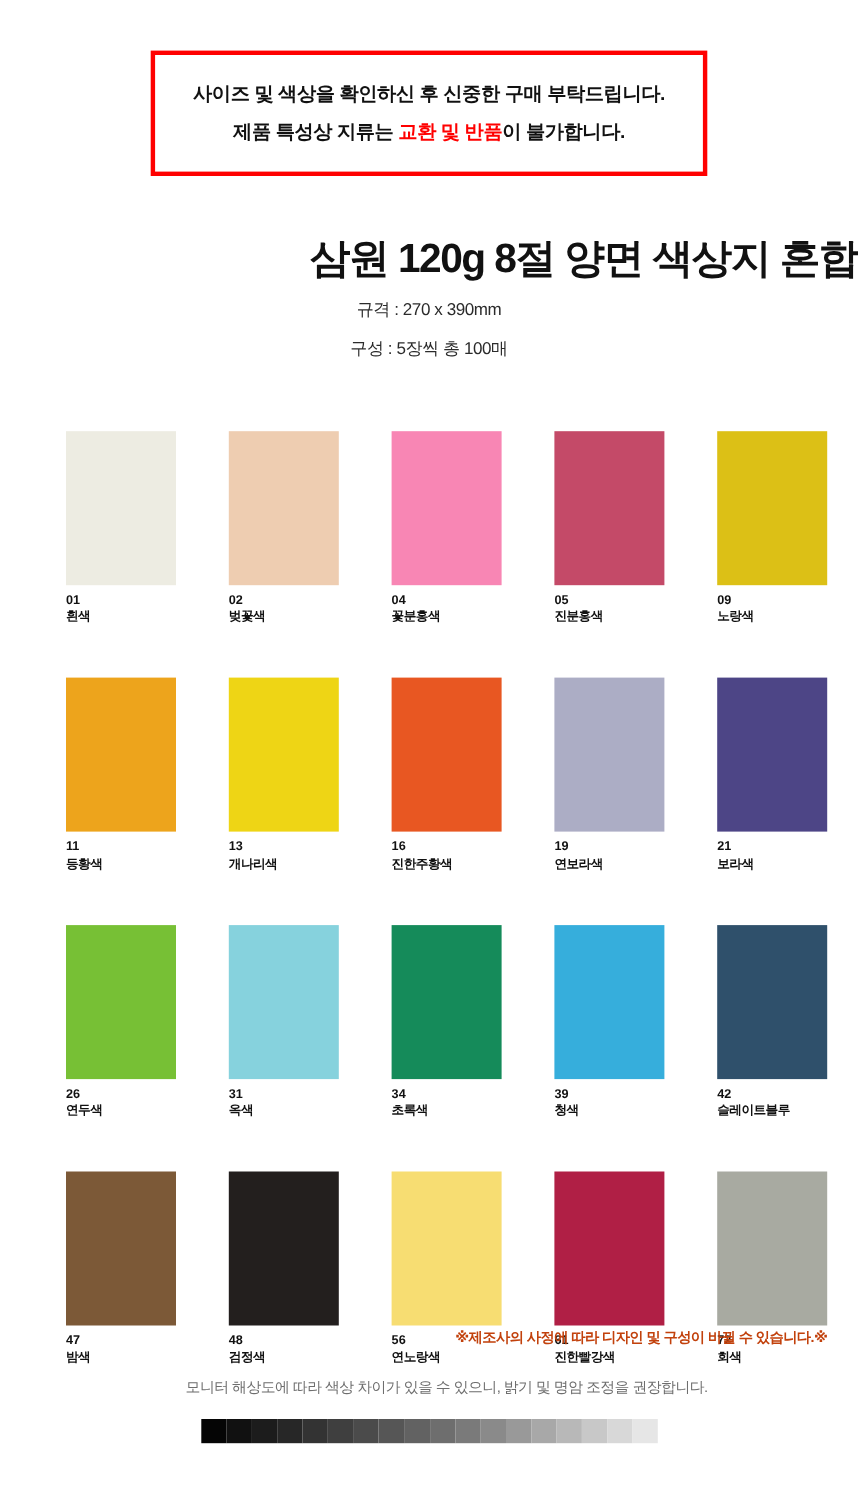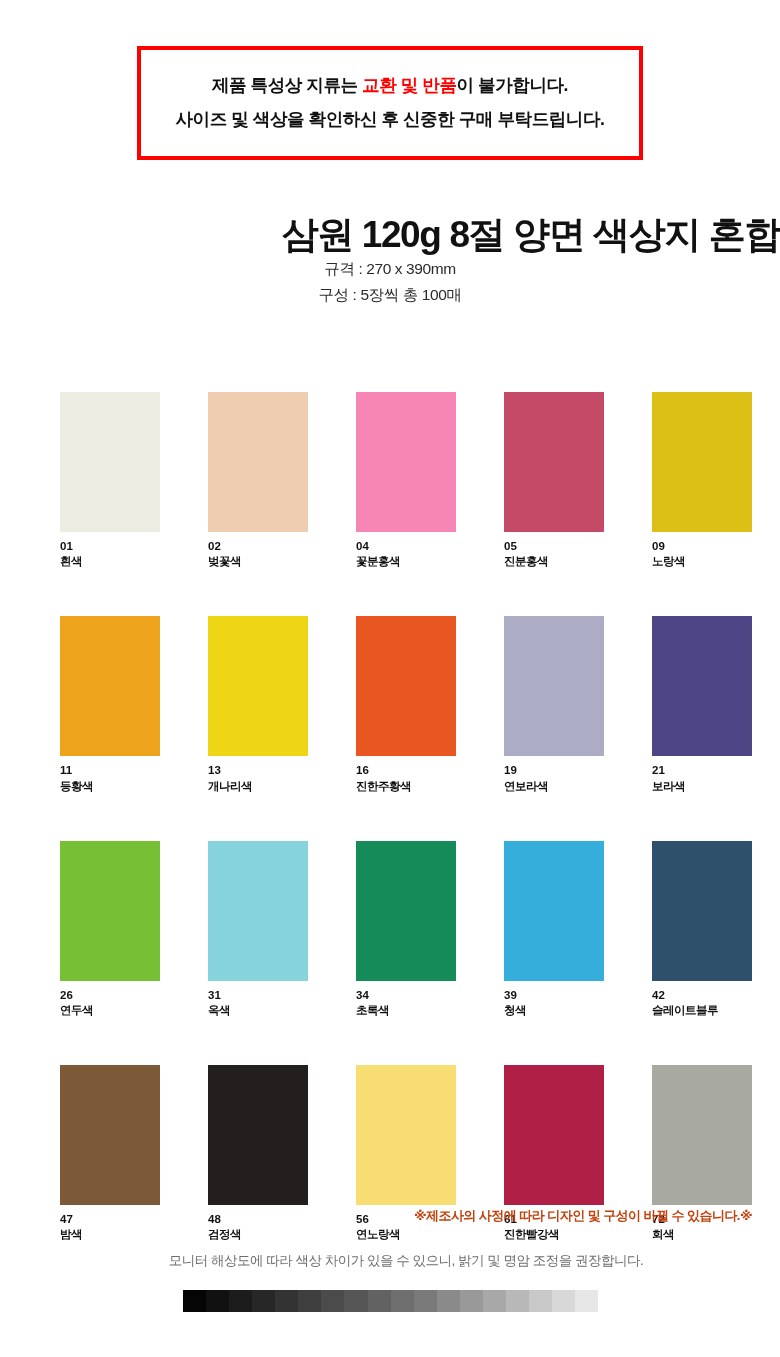--- a/index.html
+++ b/index.html
@@ -56,25 +56,25 @@
   }
   .product-title {
     font-size: 37px;
     font-weight: bold;
     letter-spacing: -1.4px;
     color: #111111;
     line-height: 1.22;
     white-space: nowrap;
   }
   .spec-list {
-    margin-top: 2px;
+    margin-top: 14px;
     display: flex;
     flex-direction: column;
     align-items: center;
-    gap: 5px;
+    gap: 15px;
   }
   .spec-line {
     font-size: 15.5px;
     font-weight: normal;
     letter-spacing: -0.4px;
     color: #2b2b2b;
     white-space: nowrap;
   }
 
   
@@ -149,24 +149,24 @@
     display: flex;
   }
   .gray-step { flex: 1 1 auto; height: 100%; }
 </style>
 </head>
 <body>
 
 <div class="page">
 
   <div class="notice-box">
+    <div class="notice-line">사이즈 및 색상을 확인하신 후 신중한 구매 부탁드립니다.</div>
     <div class="notice-line">
       <span>제품 특성상 지류는 </span><span class="notice-em">교환 및 반품</span><span>이 불가합니다.</span>
     </div>
-    <div class="notice-line">사이즈 및 색상을 확인하신 후 신중한 구매 부탁드립니다.</div>
   </div>
 
   <div class="title-block">
     <h1 class="product-title">삼원 120g 8절 양면 색상지 혼합</h1>
     <div class="spec-list">
       <div class="spec-line">규격 : 270 x 390mm</div>
       <div class="spec-line">구성 : 5장씩 총 100매</div>
     </div>
   </div>
 

